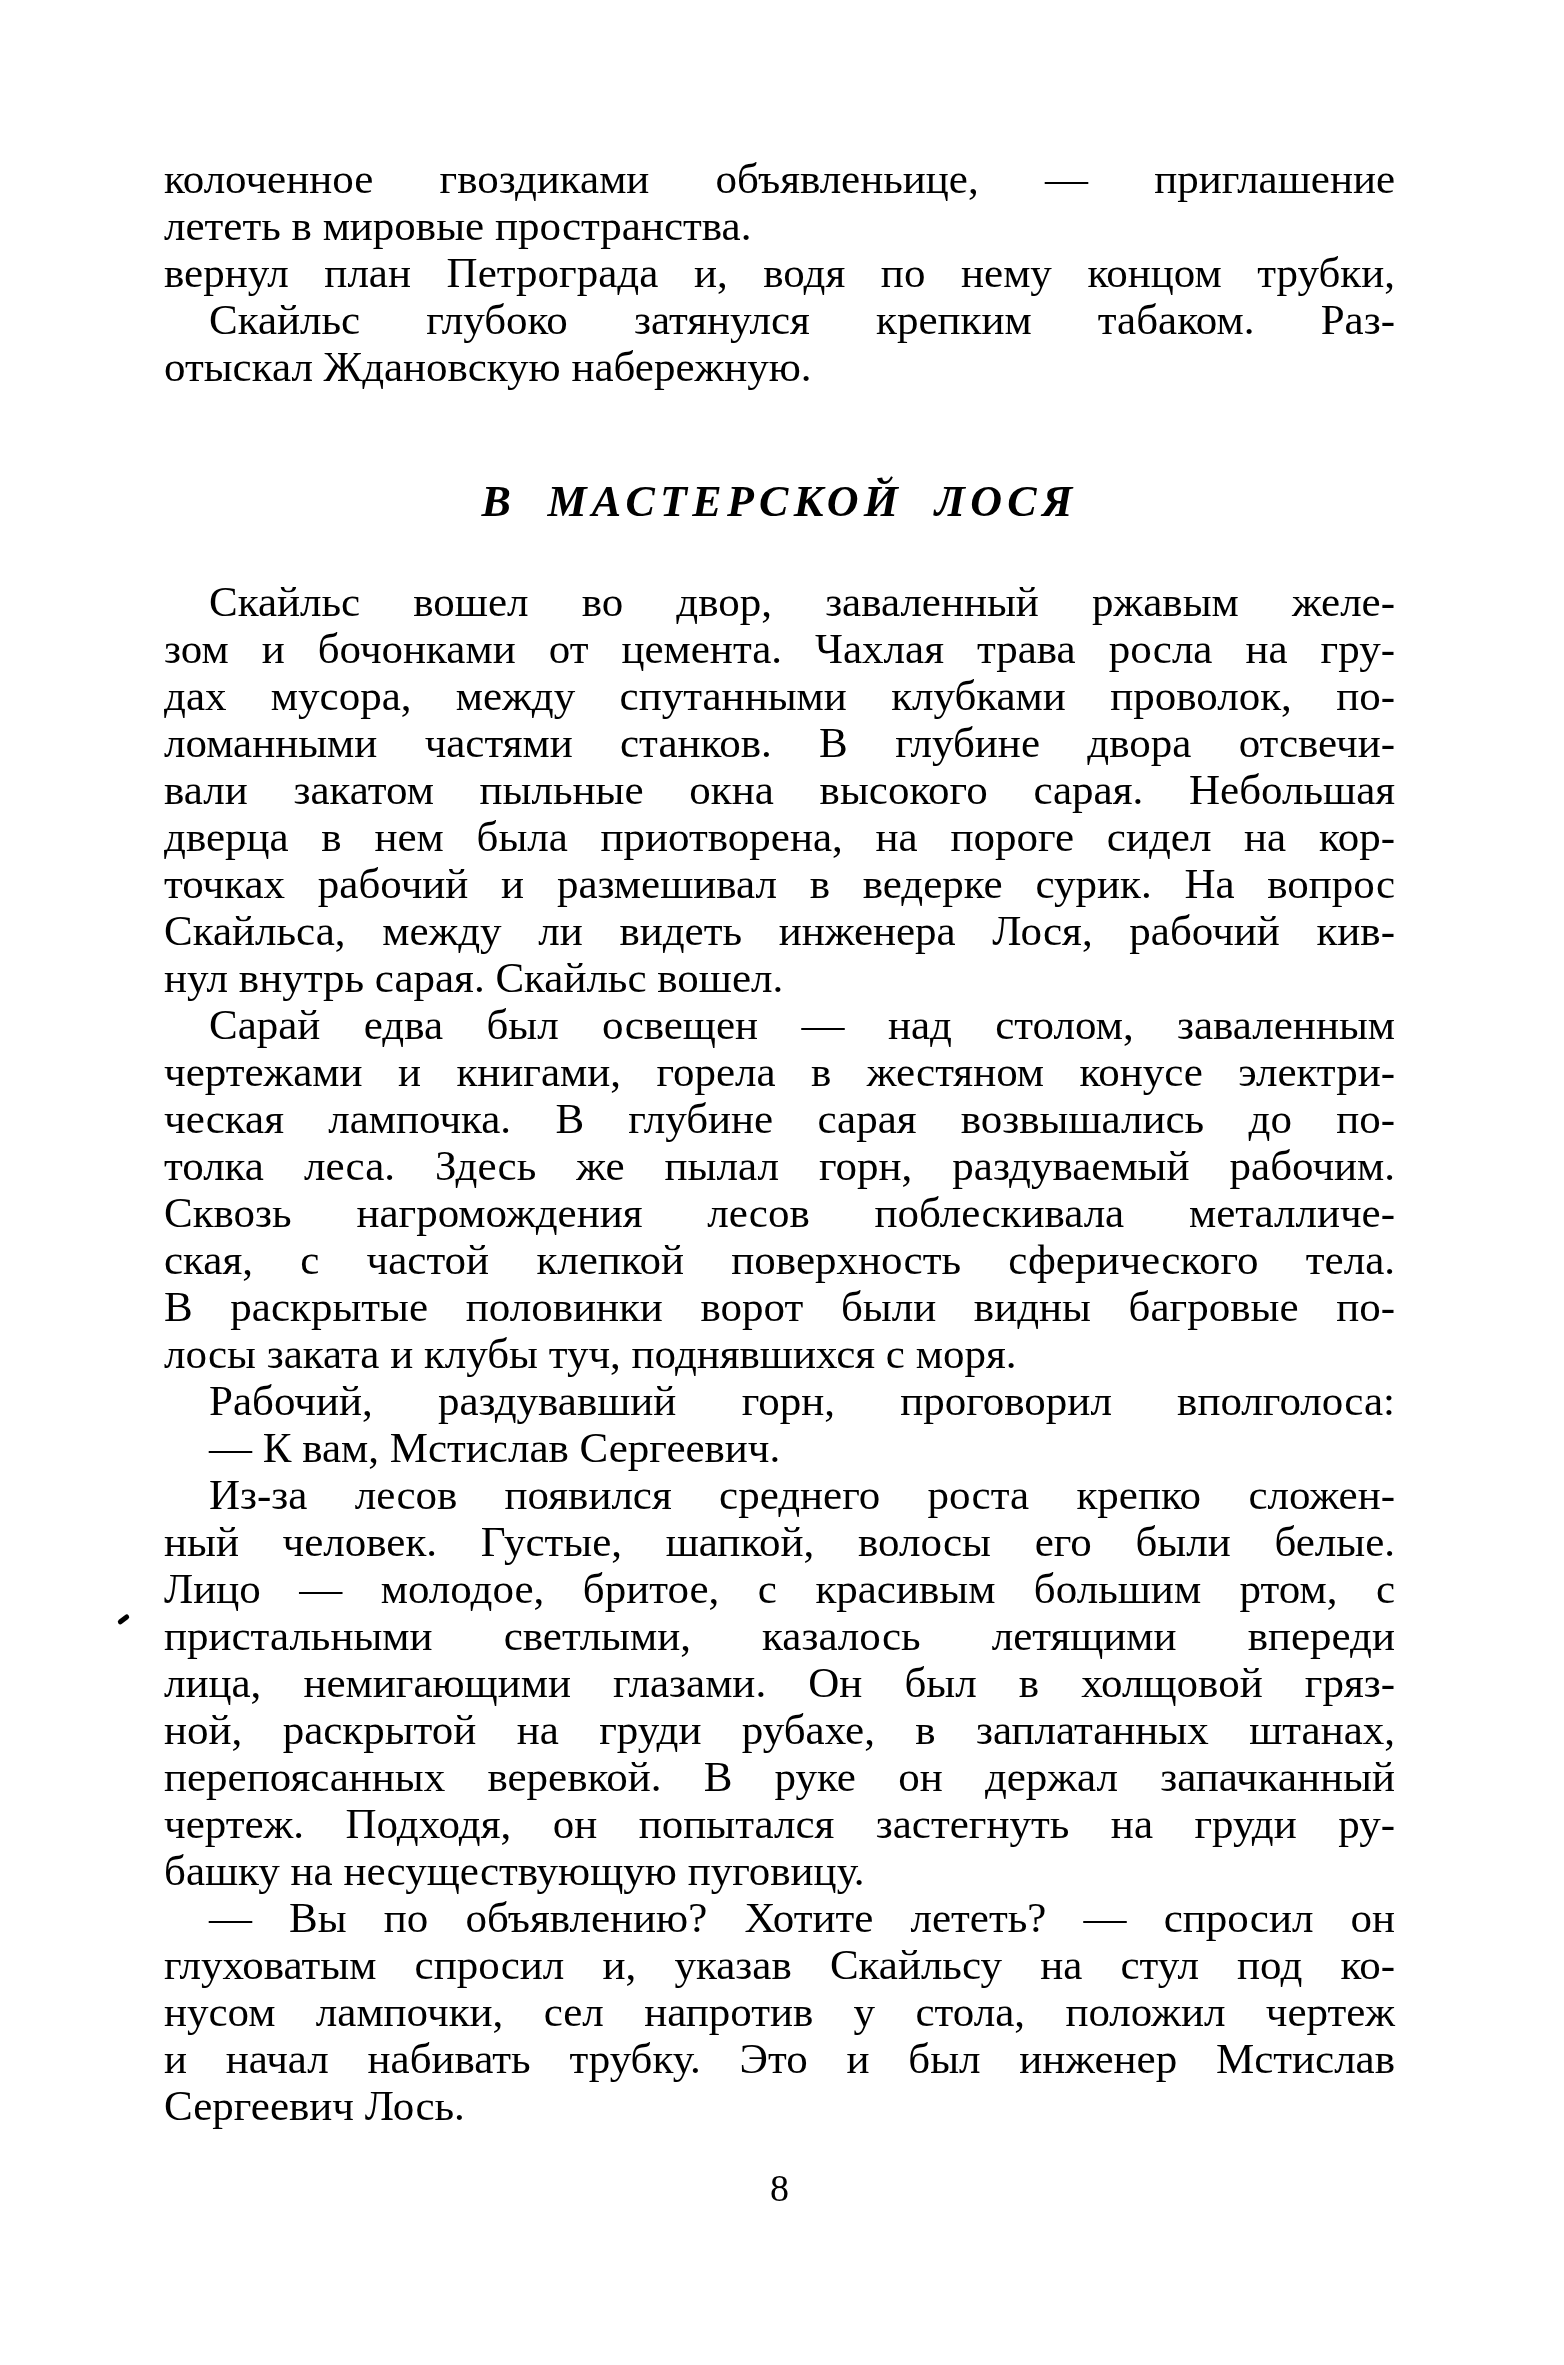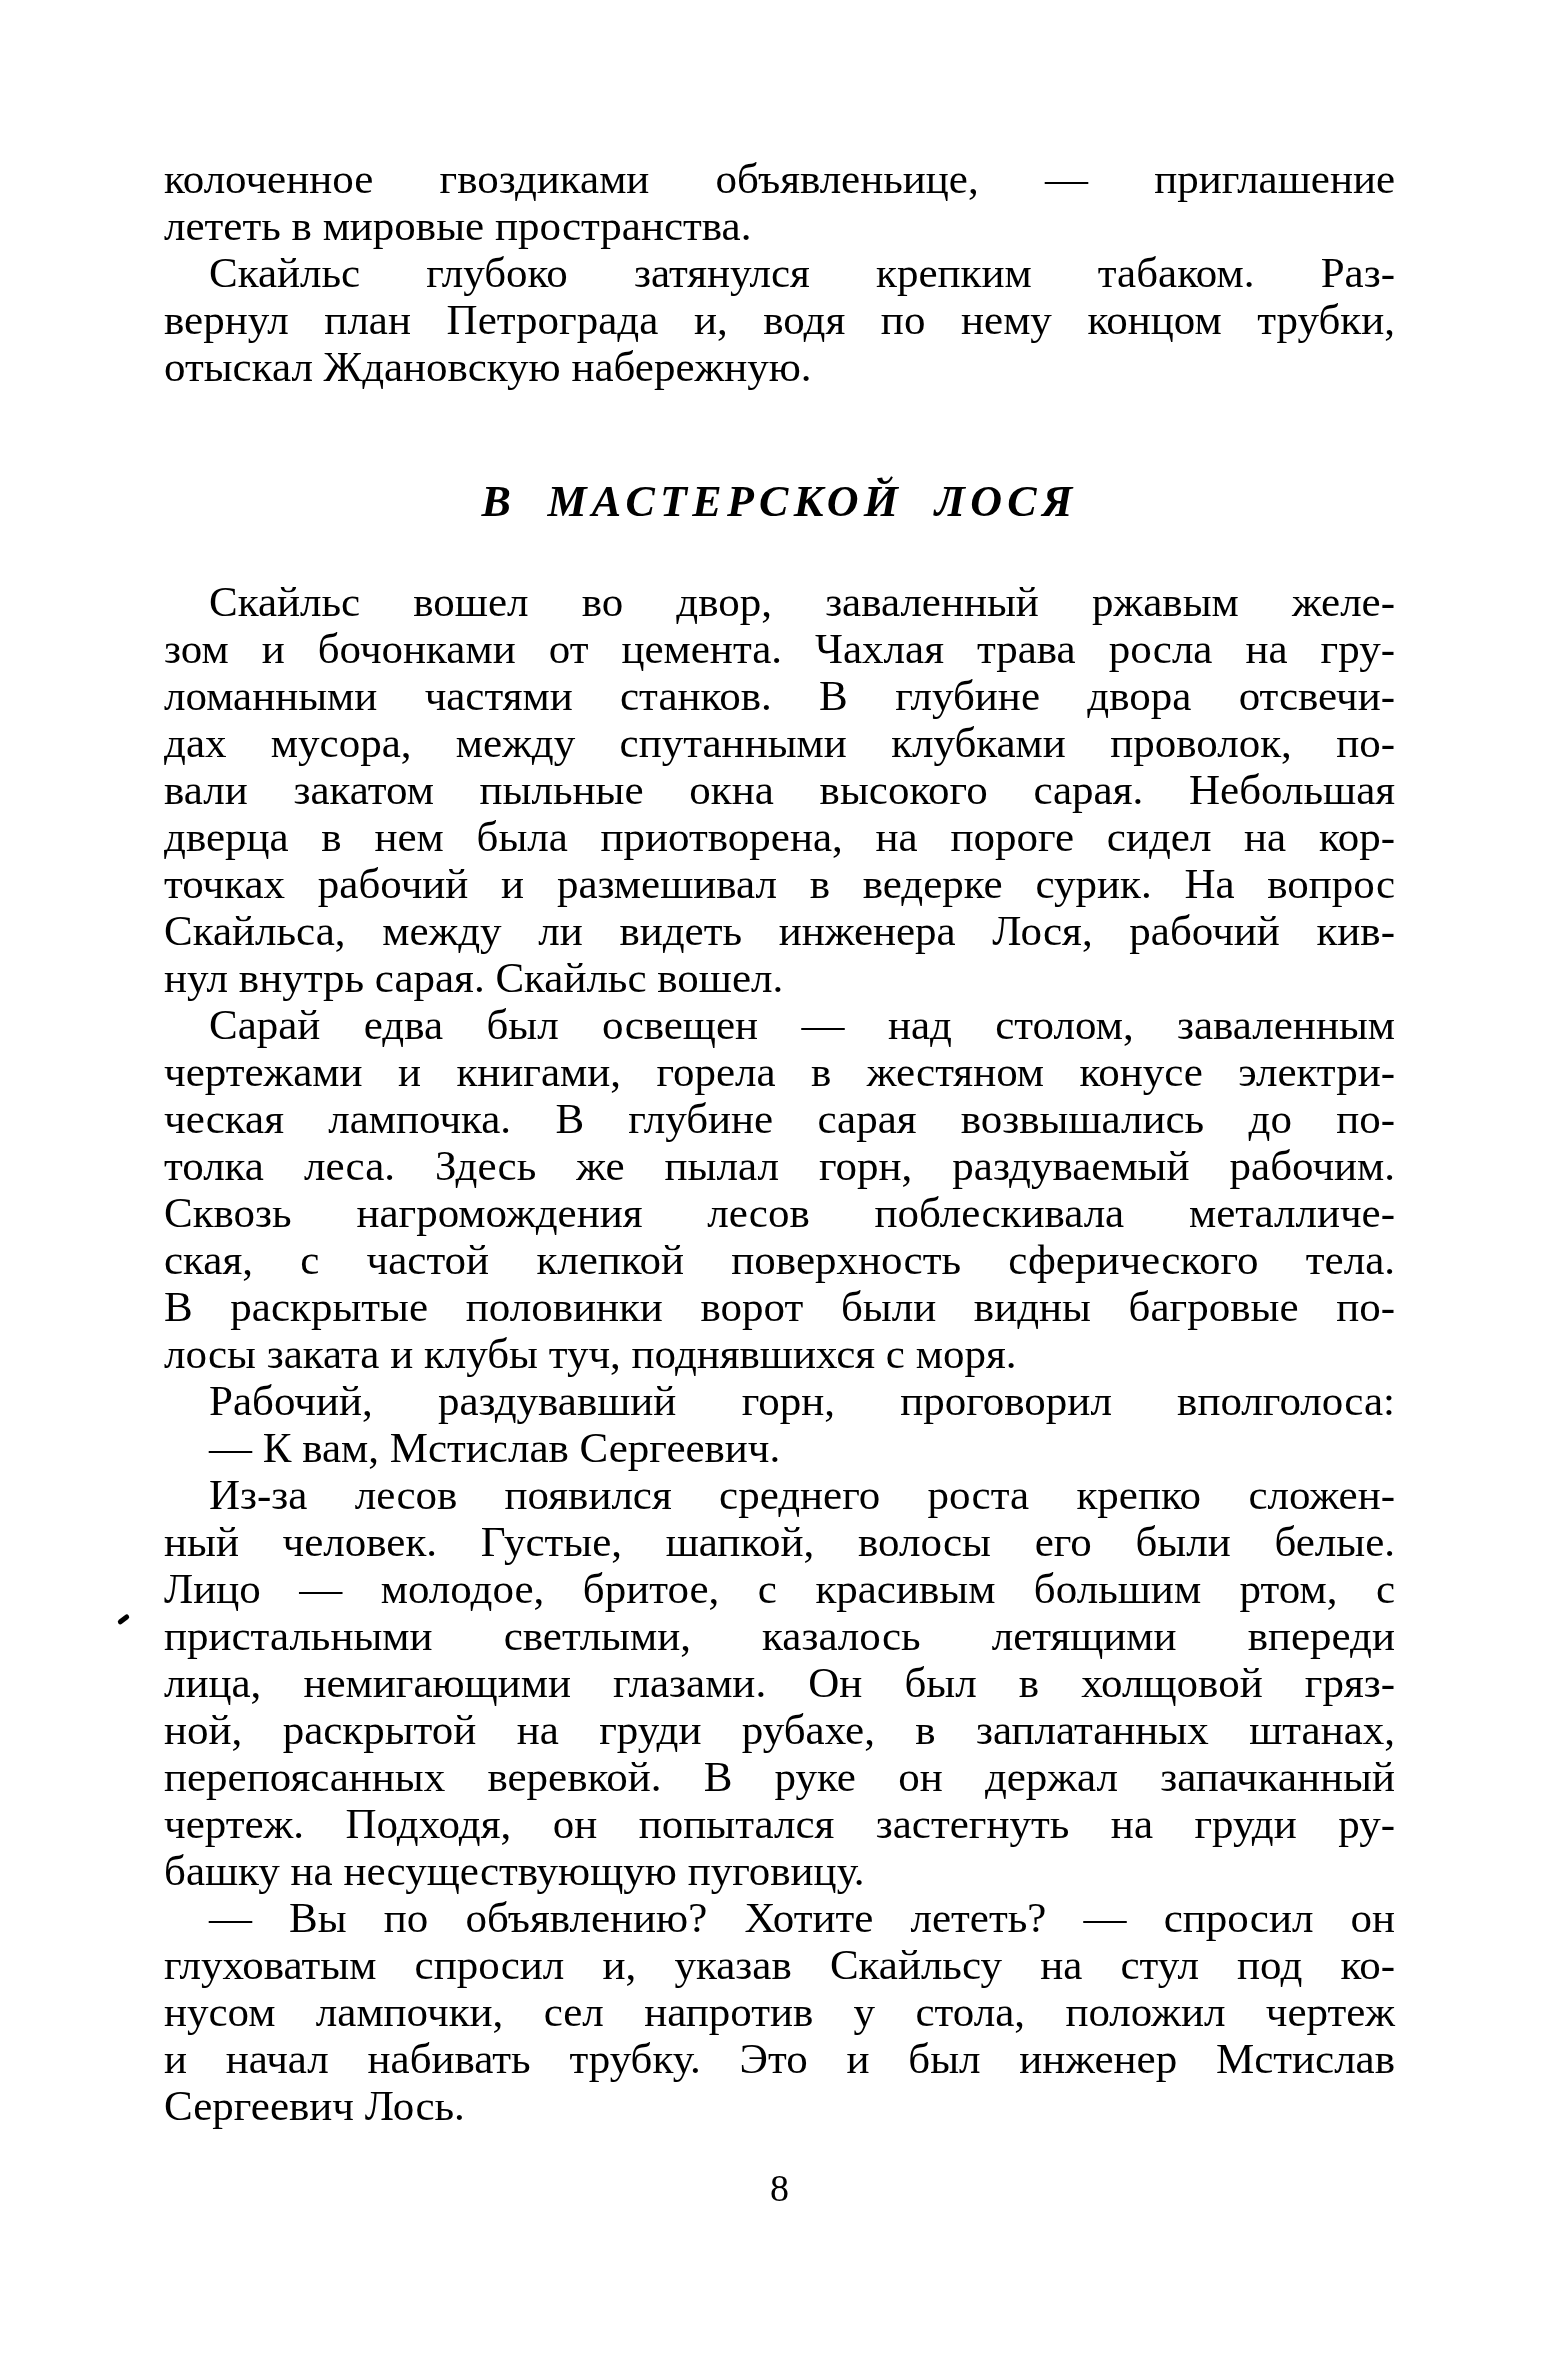--- a/index.html
+++ b/index.html
@@ -67,32 +67,32 @@
   }
 </style>
 </head>
 <body>
 
 <div class="page">
 
   <div class="textcol" id="topBlock">
       <div class="line just">колоченное гвоздиками объявленьице, — приглашение</div>
       <div class="line">лететь в мировые пространства.</div>
+      <div class="line just">вернул план Петрограда и, водя по нему концом трубки,</div>
       <div class="line just ind">Скайльс глубоко затянулся крепким табаком. Раз-</div>
-      <div class="line just">вернул план Петрограда и, водя по нему концом трубки,</div>
       <div class="line">отыскал Ждановскую набережную.</div>
     </div>
 
   <h2 class="heading">В МАСТЕРСКОЙ ЛОСЯ</h2>
 
   <div class="textcol" id="mainBlock">
       <div class="line just ind">Скайльс вошел во двор, заваленный ржавым желе-</div>
       <div class="line just">зом и бочонками от цемента. Чахлая трава росла на гру-</div>
+      <div class="line just">дах мусора, между спутанными клубками проволок, по-</div>
       <div class="line just">ломанными частями станков. В глубине двора отсвечи-</div>
-      <div class="line just">дах мусора, между спутанными клубками проволок, по-</div>
       <div class="line just">вали закатом пыльные окна высокого сарая. Небольшая</div>
       <div class="line just">дверца в нем была приотворена, на пороге сидел на кор-</div>
       <div class="line just">точках рабочий и размешивал в ведерке сурик. На вопрос</div>
       <div class="line just">Скайльса, между ли видеть инженера Лося, рабочий кив-</div>
       <div class="line">нул внутрь сарая. Скайльс вошел.</div>
       <div class="line just ind">Сарай едва был освещен — над столом, заваленным</div>
       <div class="line just">чертежами и книгами, горела в жестяном конусе электри-</div>
       <div class="line just">ческая лампочка. В глубине сарая возвышались до по-</div>
       <div class="line just">толка леса. Здесь же пылал горн, раздуваемый рабочим.</div>
       <div class="line just">Сквозь нагромождения лесов поблескивала металличе-</div>

